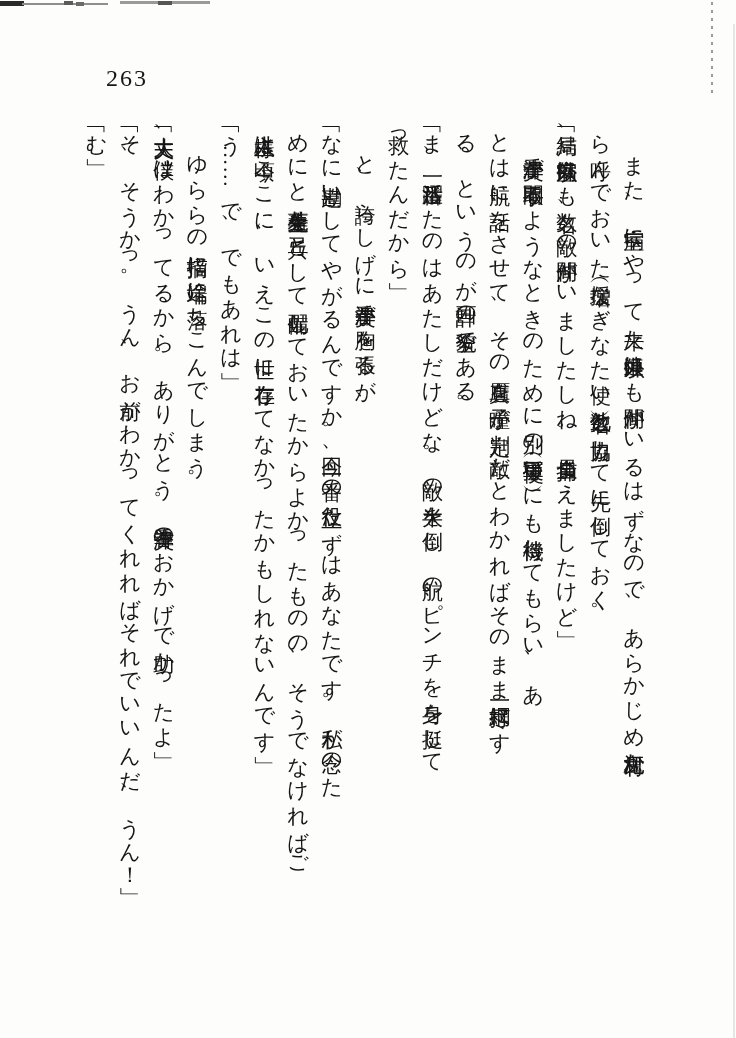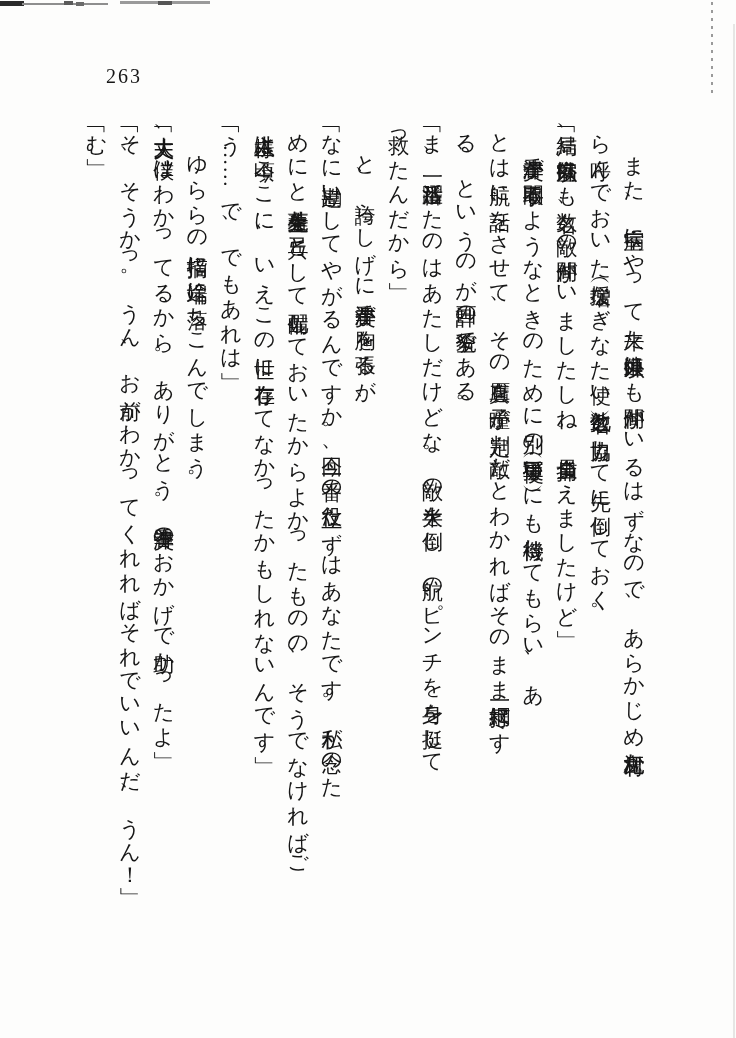--- a/index.html
+++ b/index.html
@@ -13,21 +13,21 @@
     position: relative;
     width: 736px;
     height: 1038px;
     background: var(--paper, #fdfdfc);
     overflow: hidden;
   }
   .page-number {
     position: absolute;
     left: 106px;
     top: 65px;
-    font-size: 20px;
+    font-size: 24px;
     letter-spacing: 2px;
     color: var(--ink, #161616);
   }
   .text-block {
     position: absolute;
     top: 119px;
     right: 86px;
     height: 840px;
     writing-mode: vertical-rl;
     text-orientation: mixed;

